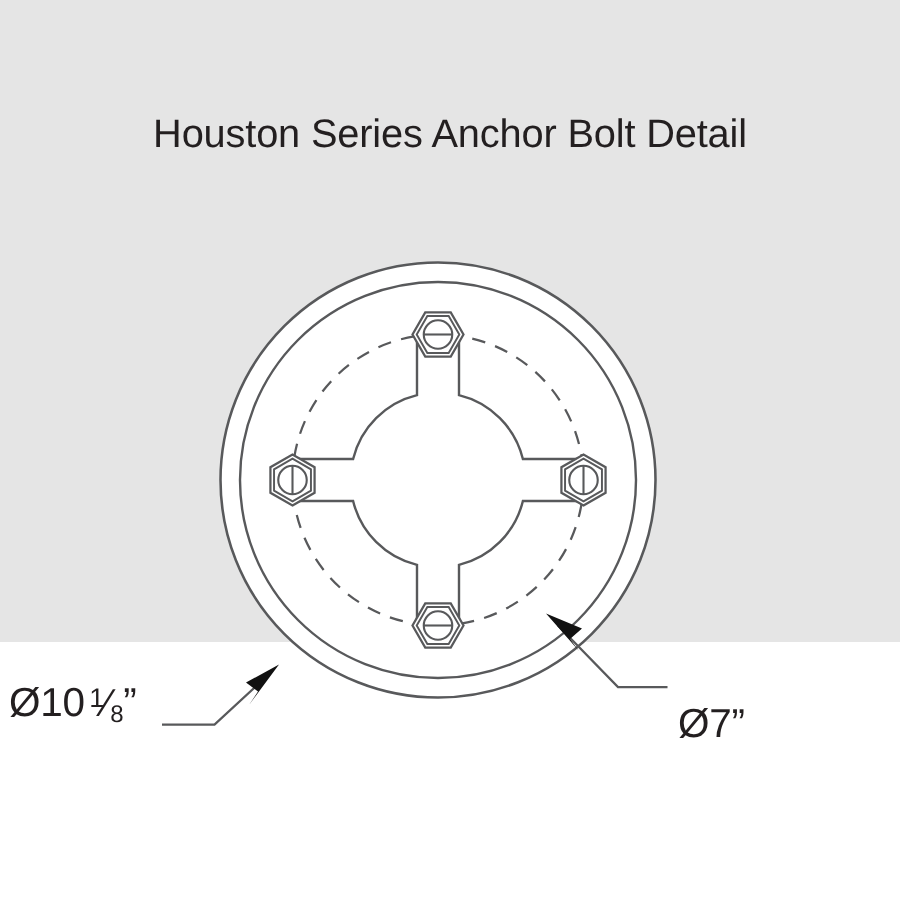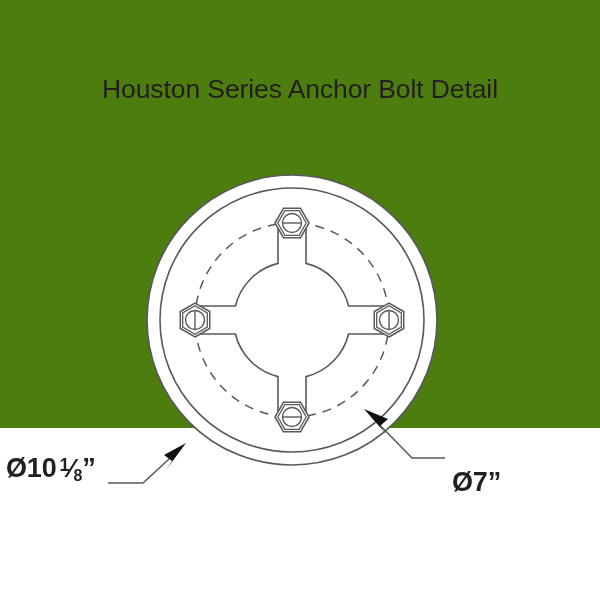--- a/index.html
+++ b/index.html
@@ -11,21 +11,21 @@
     width: 600px;
     height: 600px;
     overflow: hidden;
     font-family: "Liberation Sans", sans-serif;
     color: #231f20;
   }
   #page {
     position: relative;
     width: 600px;
     height: 428px;
-    background: #4d7c0f;
+    background: #e5e5e5;
   }
   #drawing-svg {
     position: absolute;
     left: 0;
     top: 0;
     width: 600px;
     height: 600px;
     display: block;
   }
   .title-text {
@@ -36,21 +36,21 @@
     text-align: center;
     font-size: 26.5px;
     font-weight: 400;
     letter-spacing: -0.1px;
     color: #231f20;
     white-space: nowrap;
   }
   .dim-label {
     position: absolute;
     font-size: 27px;
-    font-weight: 700;
+    font-weight: 400;
     color: #231f20;
     white-space: nowrap;
     letter-spacing: -0.2px;
     line-height: 1.0;
     text-align: center;
   }
   #dim-outer-label {
     left: 6px;
     top: 455px;
   }

